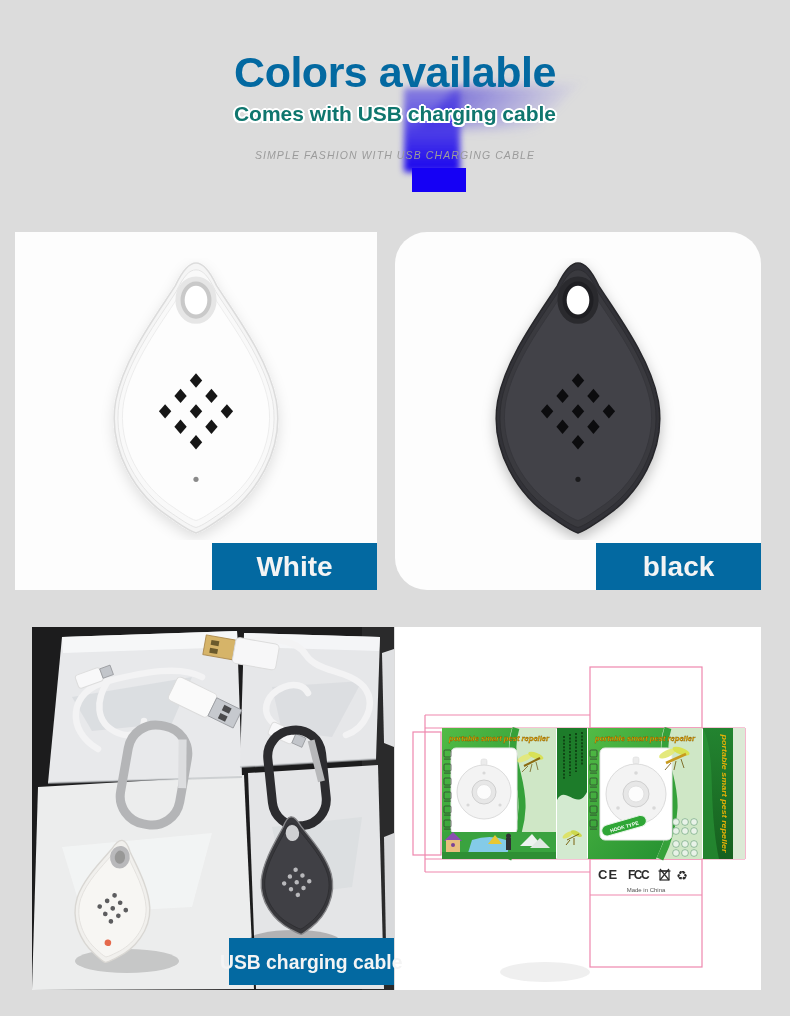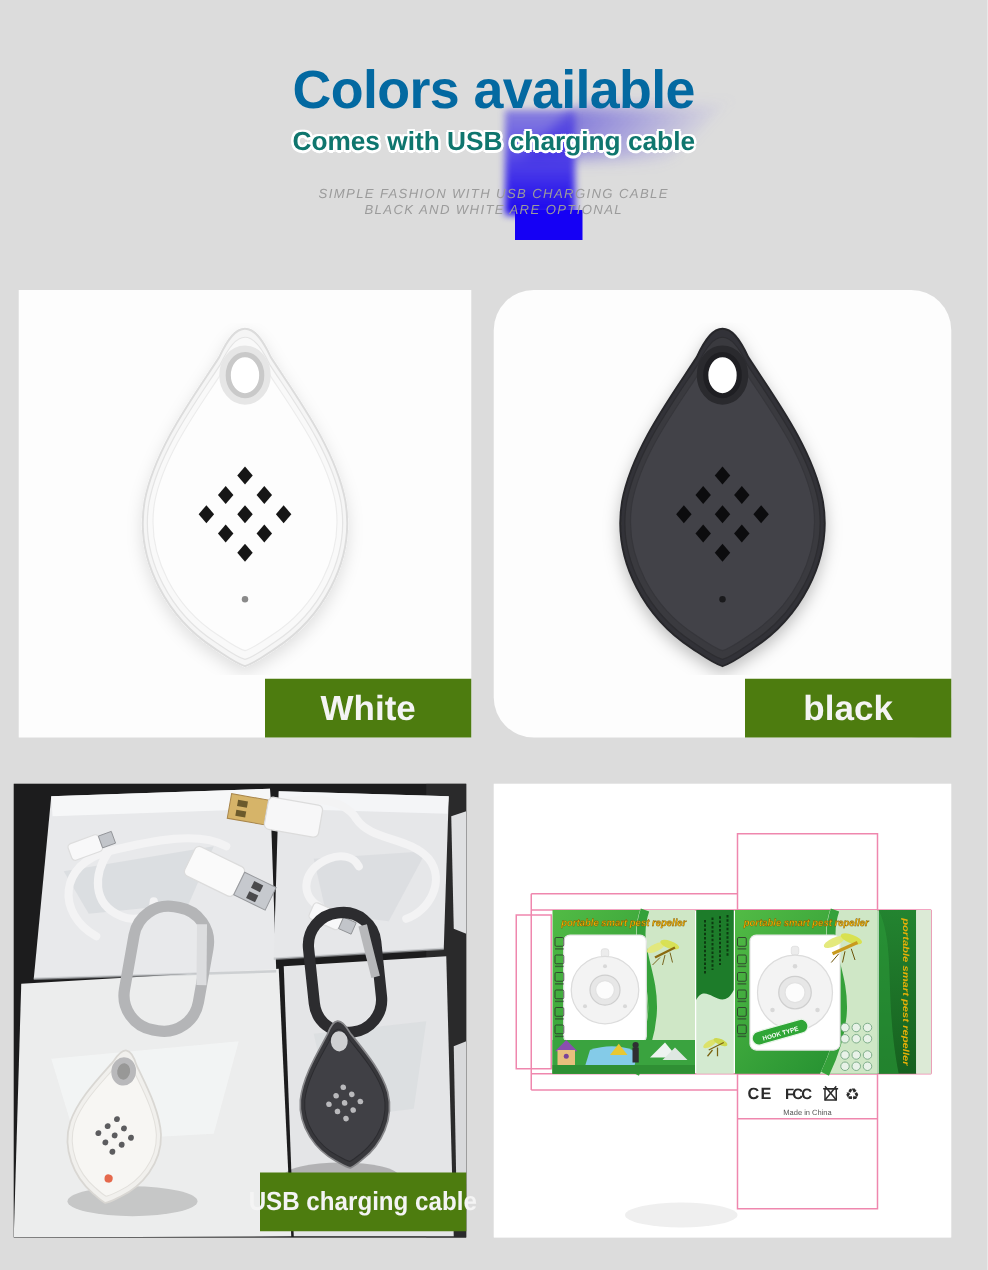--- a/index.html
+++ b/index.html
@@ -23,27 +23,27 @@
           background:linear-gradient(90deg,rgba(45,27,216,.55),rgba(130,120,235,.08));
           transform:skewX(-42deg);filter:blur(6px);}
   .g-col{position:absolute;left:12px;top:6px;width:56px;height:84px;
          background:linear-gradient(rgba(70,55,225,.55),#1803ee);filter:blur(3px);}
   .g-foot{position:absolute;left:20px;top:86px;width:54px;height:24px;background:#1500f5;}
 
   
   .panel{position:absolute;background:#fdfdfd;}
   #p1{left:15px;top:232px;width:362px;height:358px;}
   #p2{left:395px;top:232px;width:366px;height:358px;border-radius:32px;}
-  #p3{left:11px;top:627px;width:362px;height:363px;background:#1c1c1d;}
+  #p3{left:32px;top:627px;width:362px;height:363px;background:#1c1c1d;}
   #p4{left:395px;top:627px;width:366px;height:363px;background:#ffffff;}
   .panel svg{display:block;}
   .dev{position:absolute;left:50%;top:26px;transform:translateX(-50%);}
 
   
-  .bar{position:absolute;right:0;bottom:0;width:165px;height:47px;background:#4d7c0f;
+  .bar{position:absolute;right:0;bottom:0;width:165px;height:47px;background:#0369a1;
        display:flex;align-items:center;justify-content:center;z-index:5;}
   .bar span{color:#f4f4f4;font-weight:700;white-space:nowrap;}
   #p1 .bar span,#p2 .bar span{font-size:28px;}
   #p3 .bar,#p4 .bar{bottom:5px;}
   #p3 .bar span{font-size:21px;transform:scaleX(.92);}
   #p4 .bar span{font-size:20px;}
 </style>
 </head>
 <body>
 
@@ -52,21 +52,20 @@
   <div class="hdr">
     <div class="glitch">
       <div class="g-wing"></div>
       <div class="g-col"></div>
       <div class="g-foot"></div>
     </div>
     <h1 class="title">Colors available</h1>
     <h2 class="subtitle">Comes with USB charging cable</h2>
     <div class="tags">
       <p class="tag">SIMPLE FASHION WITH USB CHARGING CABLE</p>
-      <p class="tag">BLACK AND WHITE ARE OPTIONAL</p>
     </div>
   </div>
 
   <section class="panel" id="p1">
     <svg class="dev" width="206" height="282" viewBox="0 0 200 272">
       <defs>
         <path id="tearW" d="M100 4 C107 4 113 11 120 26 C138 54 170 96 178 138 C186 186 158 230 124 252 C115 258 107 264 100 266 C93 264 85 258 76 252 C42 230 14 186 22 138 C30 96 62 54 80 26 C87 11 93 4 100 4 Z"></path>
         <filter id="dsW" x="-20%" y="-20%" width="140%" height="140%">
           <feDropShadow dx="0" dy="5" stdDeviation="6" flood-color="#000" flood-opacity="0.12"></feDropShadow>
         </filter>

